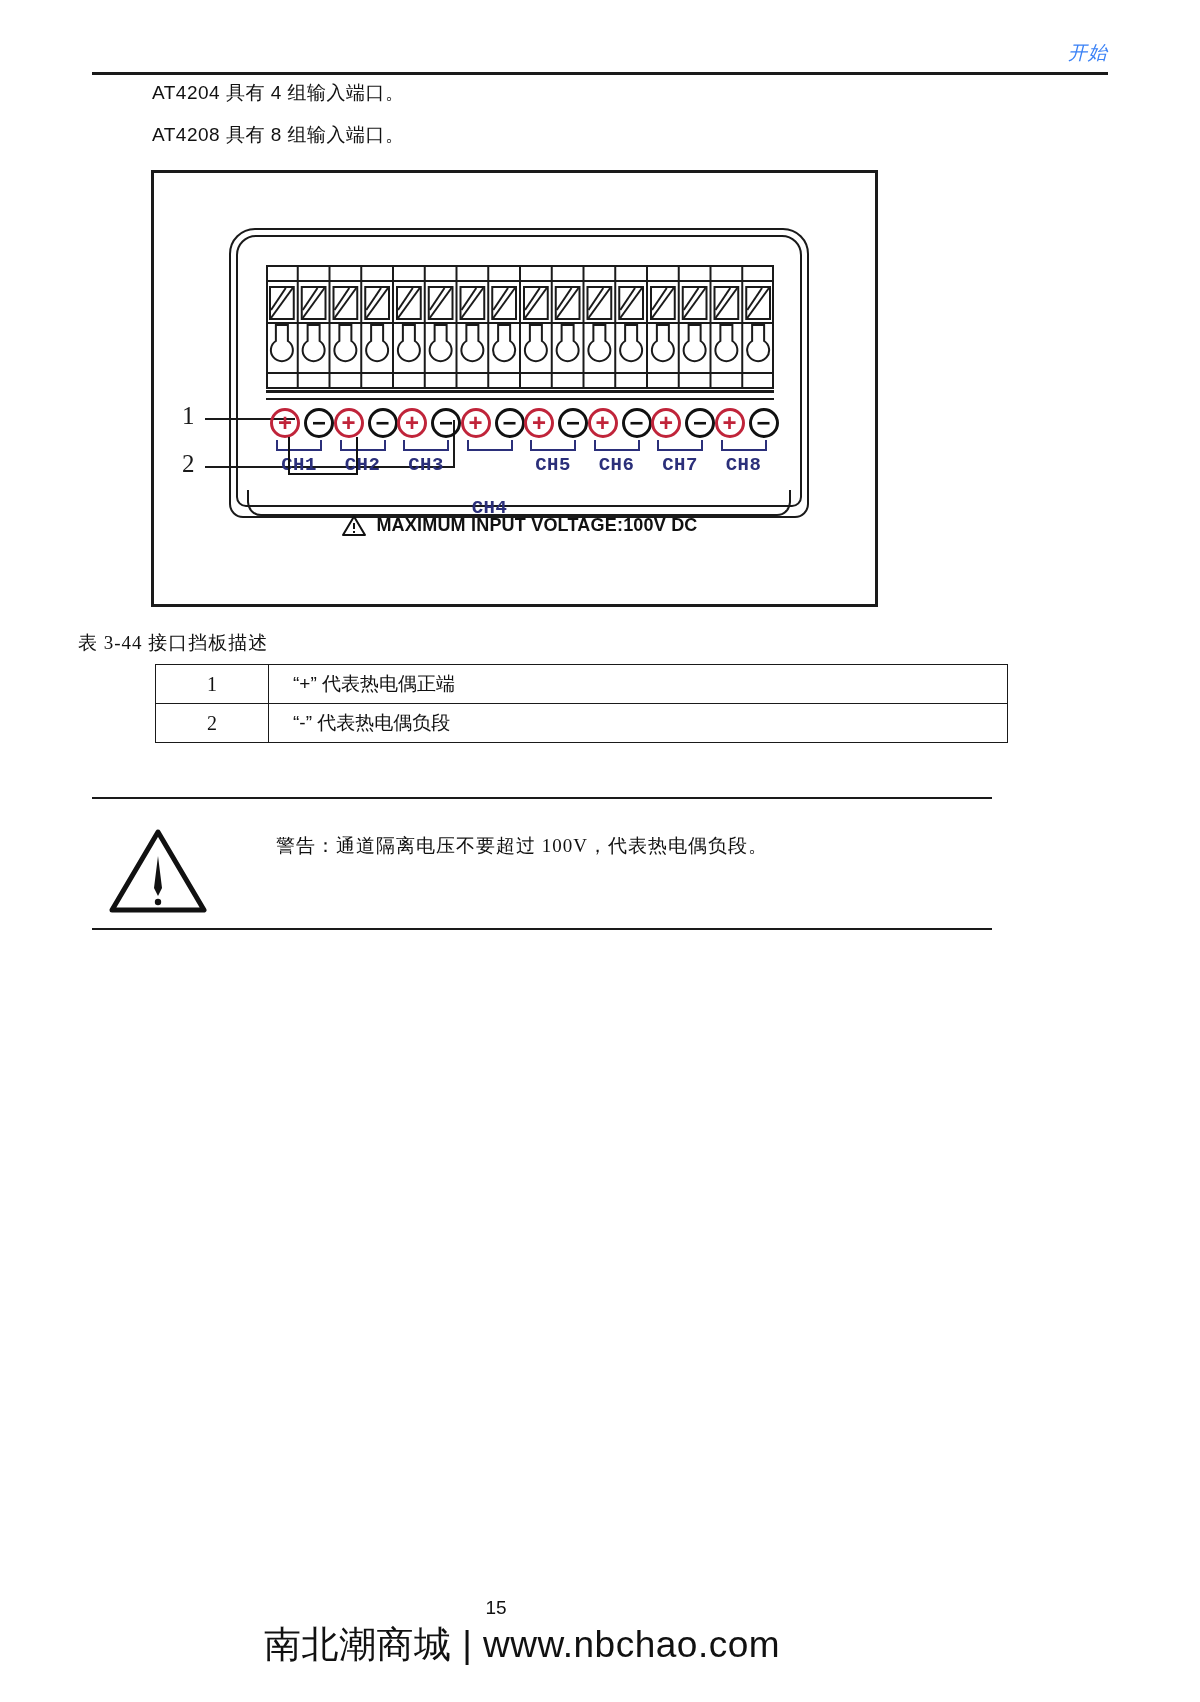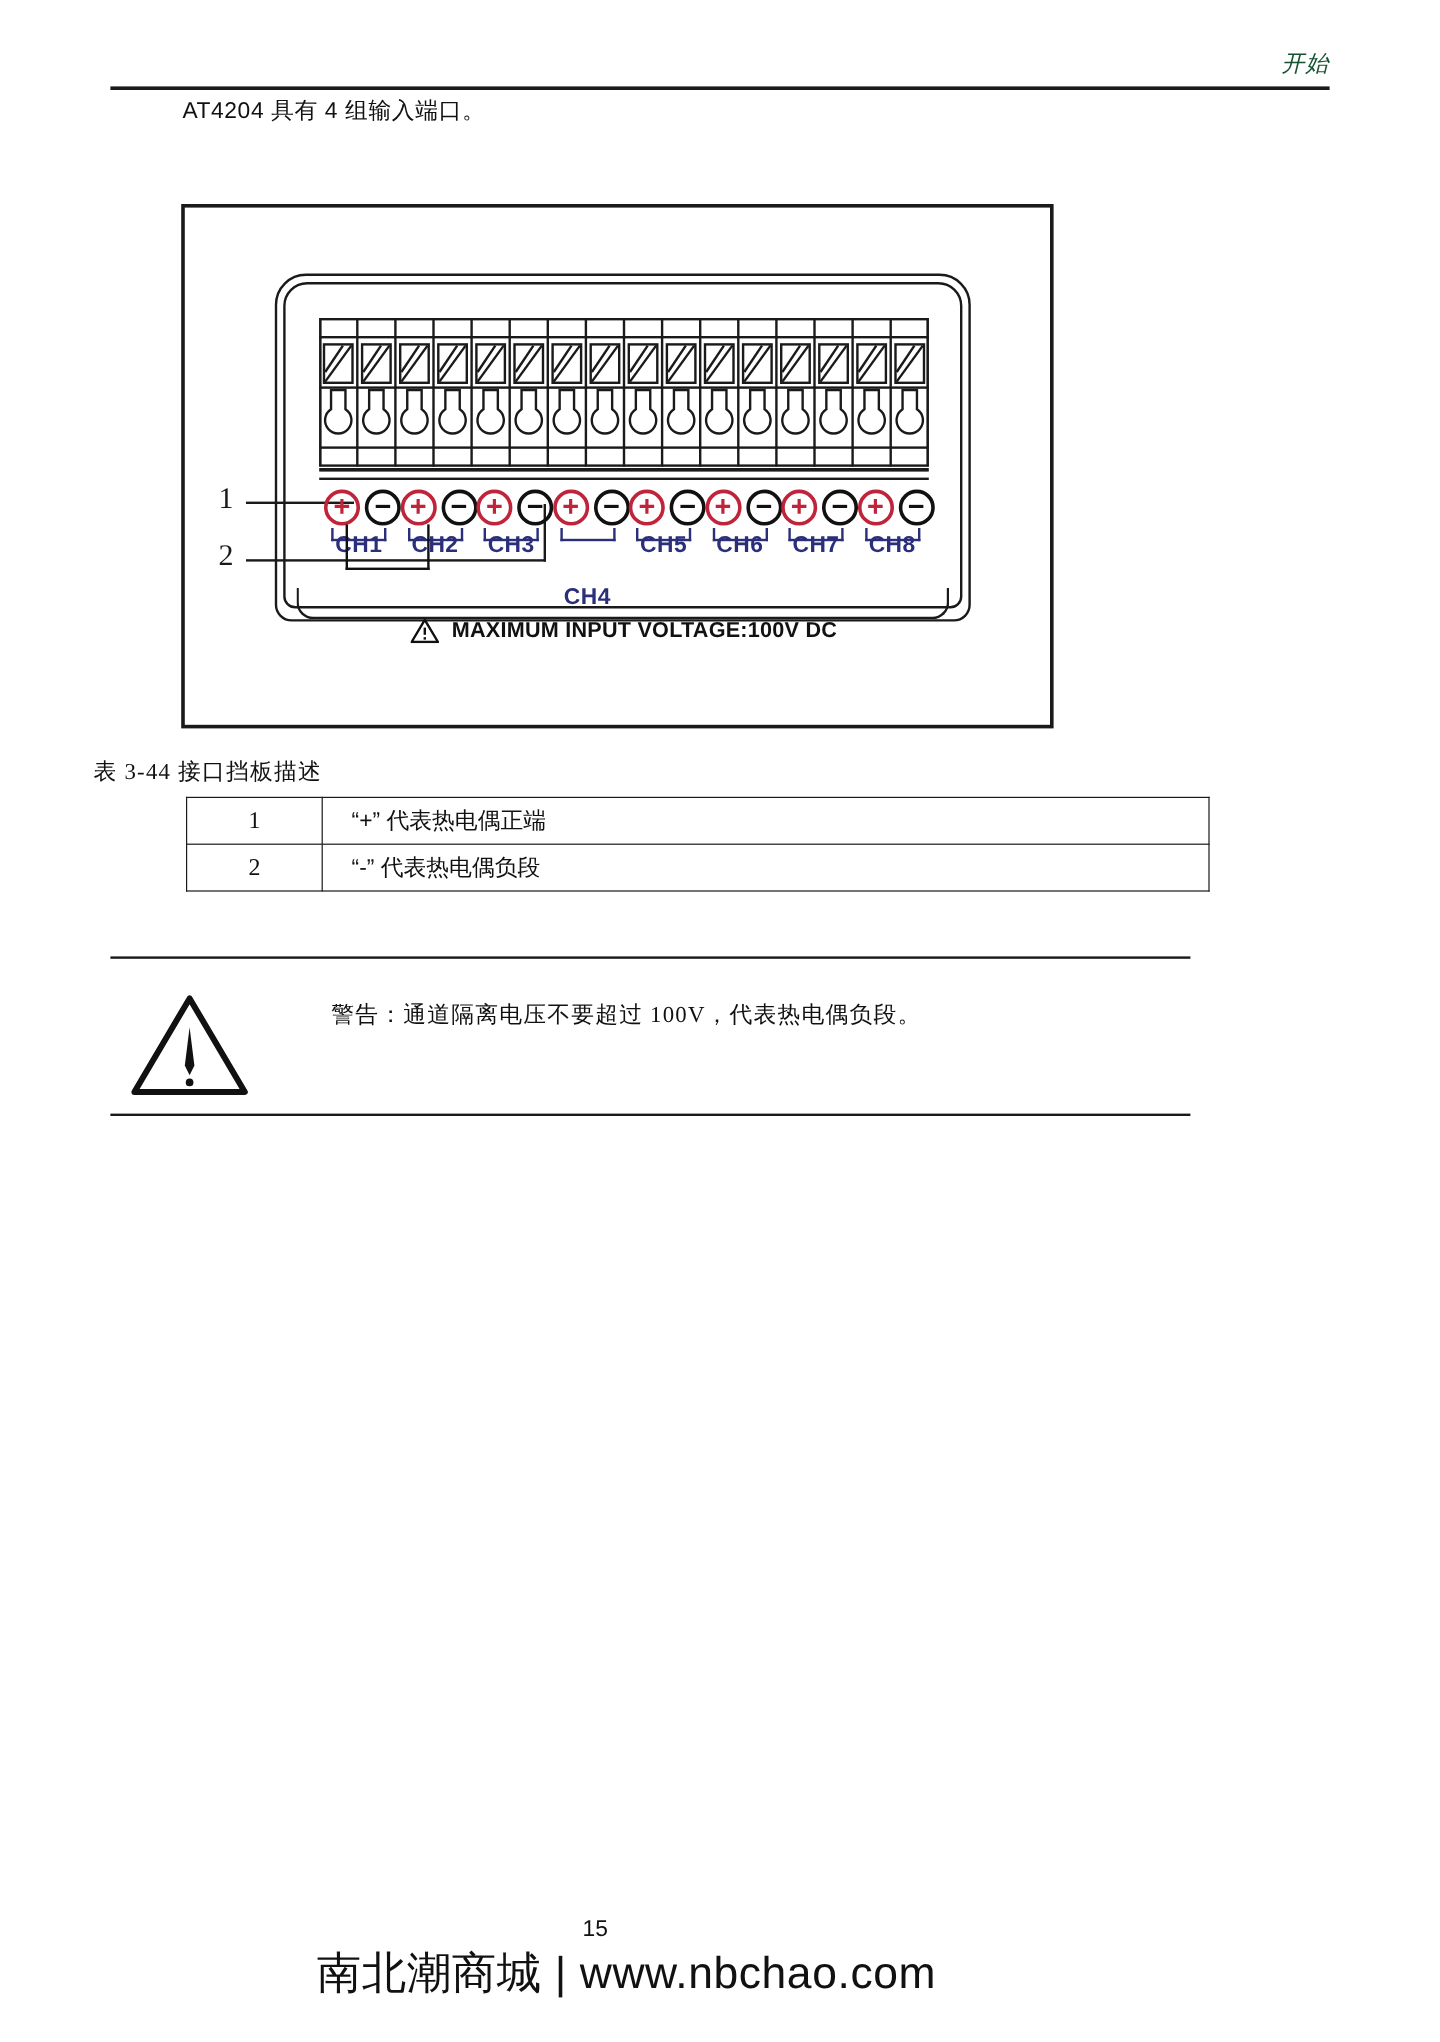--- a/index.html
+++ b/index.html
@@ -25,21 +25,21 @@
     height: 40px;
   }
   .header-title {
     position: absolute;
     right: 0;
     top: 0;
     font-family: Liberation Mono, monospace;
     font-style: italic;
     font-size: 19px;
     letter-spacing: 1px;
-    color: #14532d;
+    color: #3b82f6;
   }
   .header-rule {
     position: absolute;
     left: 0;
     top: 32px;
     width: 1016px;
     height: 0;
     border-top: 3px solid #1a1a1a;
   }
 
@@ -223,27 +223,28 @@
     position: absolute;
     top: 0;
     width: 46px;
     height: 11px;
     border: 2px solid #2b2f7a;
     border-top: none;
     box-sizing: border-box;
   }
   .ch-label {
     position: absolute;
-    top: 4px;
+    top: 14px;
     width: 64px;
     text-align: center;
     font-size: 19px;
     font-weight: bold;
     color: #2b2f7a;
     letter-spacing: 0.4px;
+    font-family: Liberation Mono, monospace;
   }
 
   
   .ch1-box {
     position: absolute;
     left: 288px;
     top: 437px;
     width: 70px;
     height: 38px;
     border: 2px solid #111;
@@ -370,20 +371,21 @@
 </head>
 <body>
 
 <div class="page-header">
   <div class="header-title">开始</div>
   <div class="header-rule"></div>
 </div>
 
 <div class="intro">
   <p>AT4204 具有 4 组输入端口。</p>
+  <p>AT4208 具有 8 组输入端口。</p>
 </div>
 
 <div class="figure-box"></div>
 
 <div class="callout-num callout-1">1</div>
 <div class="callout-num callout-2">2</div>
 <div class="leader leader-1"></div>
 <div class="leader leader-2"></div>
 <div class="leader-2-riser"></div>
 

